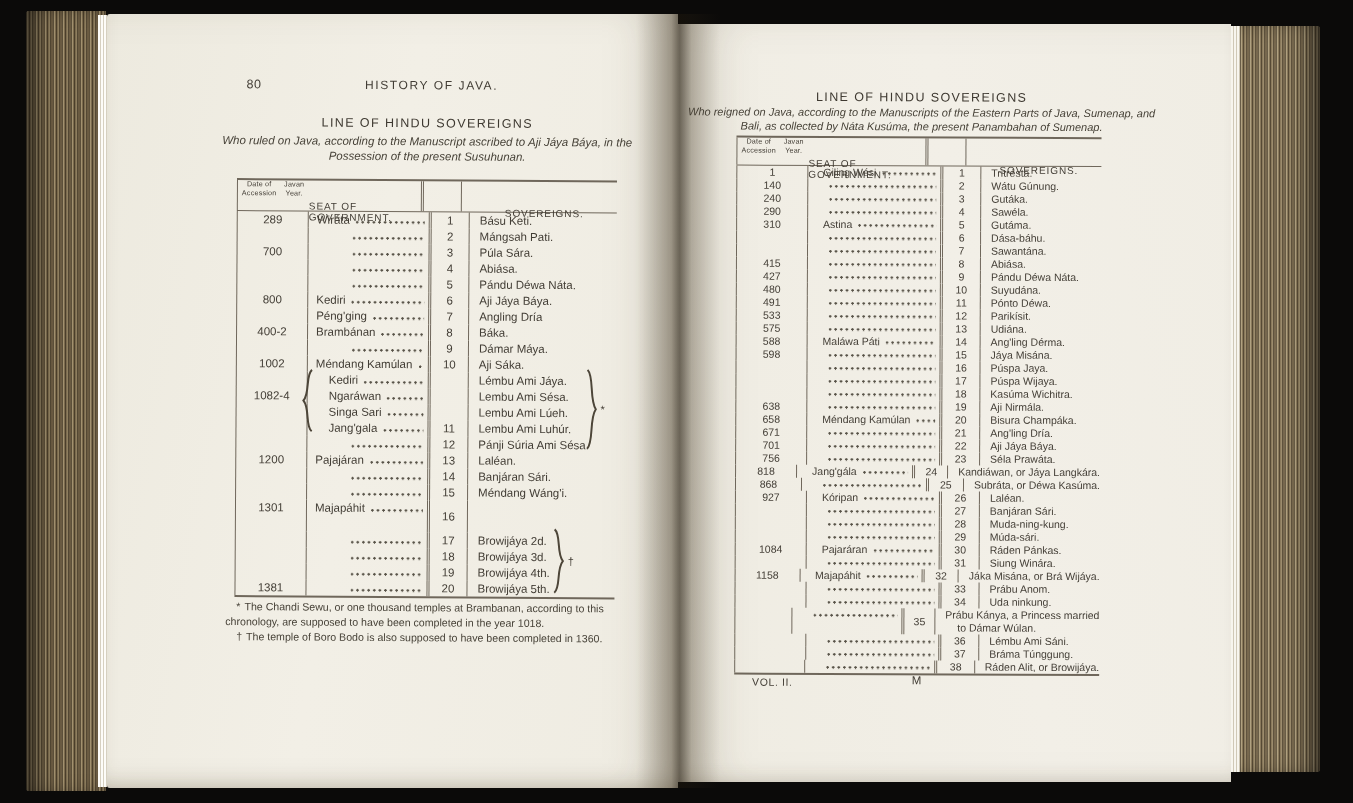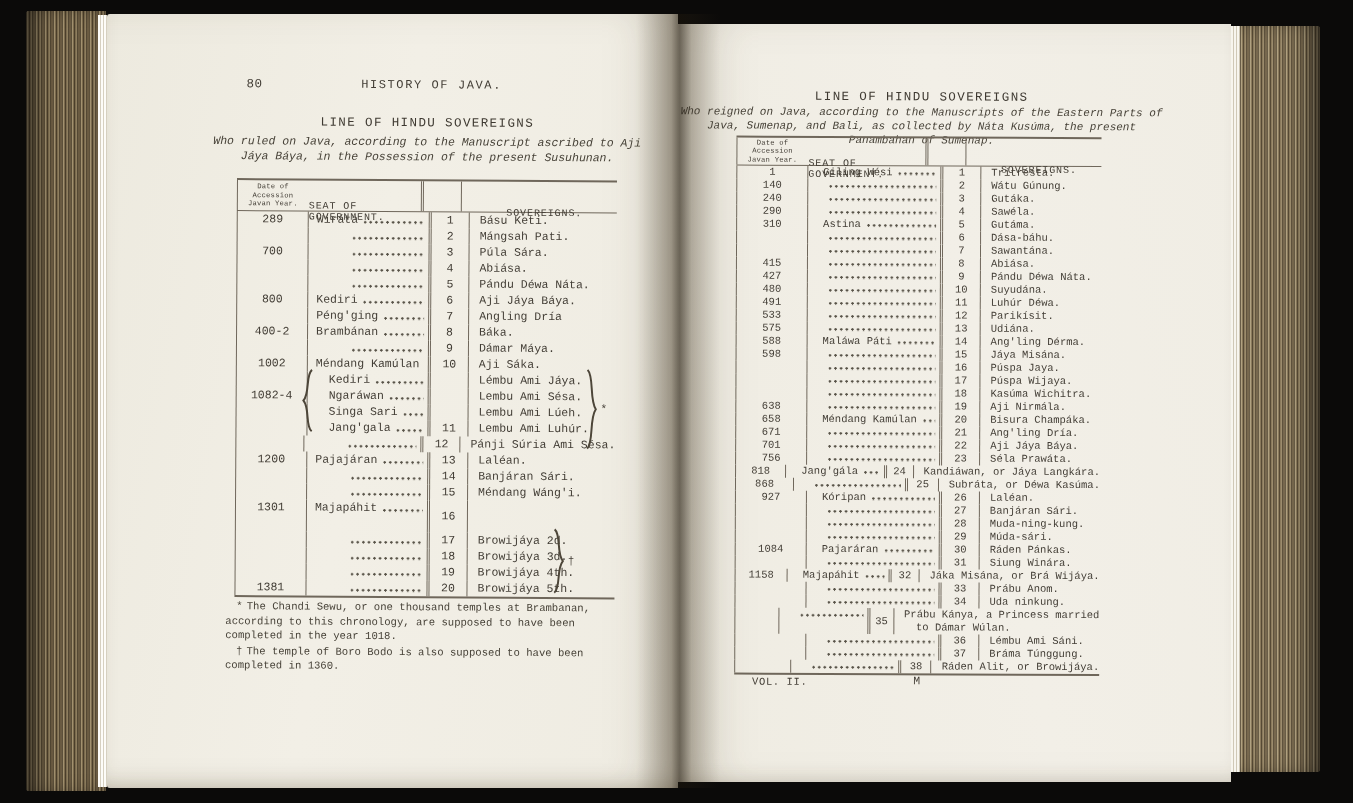--- a/index.html
+++ b/index.html
@@ -1,17 +1,17 @@
 <!DOCTYPE html>
 <html><head>
 <meta charset="utf-8">
 <style>
   html,body{margin:0;padding:0;background:#0b0a09;}
   .stage{position:relative;width:1353px;height:803px;background:#0b0a09;overflow:hidden;
-         font-family:Liberation Mono, monospace;color:#423d35;}
+         font-family:Liberation Sans, sans-serif;color:#423d35;}
 
   
   .edge-left{position:absolute;left:26px;top:11px;width:80px;height:780px;border-radius:3px 0 0 3px;
     background:
       repeating-linear-gradient(90deg, rgba(35,26,14,.55) 0 1px, rgba(0,0,0,0) 1px 3px),
       repeating-linear-gradient(90deg, #a2916f 0 2px, #7b6b4e 2px 5px, #8f7f60 5px 7px, #6a5b42 7px 9px),
       #8a7a5c;
     box-shadow:inset 18px 0 22px -10px rgba(0,0,0,.65);}
   .fore-left{position:absolute;left:98px;top:15px;width:9px;height:772px;
     background:repeating-linear-gradient(90deg,#fdfcf8 0 2px,#d6d0c0 2px 3px);}
@@ -64,21 +64,21 @@
   .c-sov{flex:1;padding-left:10px;white-space:nowrap;}
   .sov-line{height:var(--rh);line-height:var(--rh);}
   .sov-line2{padding-left:12px;}
   .seat-txt{margin-right:4px;white-space:nowrap;}
   .braced .seat-txt{margin-left:13px;}
   .leader{flex:1;align-self:flex-end;height:3px;margin:0 4px 4px 2px;
     background-image:radial-gradient(circle at 1.4px 1.4px,#575247 1.05px,rgba(0,0,0,0) 1.45px);
     background-size:5.6px 3px;background-repeat:repeat-x;}
   .leader.ind{margin-left:32px;}
   .trow.tall .leader{margin-bottom:calc(var(--rh) + 4px);}
-  .th-year{font-size:7.2px;line-height:8.6px;display:flex;flex-direction:column;justify-content:center;letter-spacing:.2px;}
+  .th-year{font-size:7.2px;line-height:8.6px;display:flex;flex-direction:row;justify-content:center;letter-spacing:.2px;}
   .th-cap{font-size:10px;letter-spacing:.9px;display:flex;align-items:center;justify-content:center;margin-top:31px;}
 
   
   .vbrace{position:absolute;}
   .vbrace svg{display:block;width:100%;height:100%;}
   .brace-mark{position:absolute;font-size:11px;line-height:14px;}
 
   
   .footnotes{position:absolute;font-size:10.6px;line-height:14.6px;color:#474238;}
   .fn{margin:0 0 1px 0;text-indent:11px;}
@@ -518,21 +518,21 @@
               </div>
             </div>
             <div class="trow">
               <div class="c-year">491</div>
               <div class="c-seat">
                 <span class="seat-txt"></span>
                 <span class="leader"></span>
               </div>
               <div class="c-num">11</div>
               <div class="c-sov">
-                <div class="sov-line">Luhúr Déwa.</div>
+                <div class="sov-line">Pónto Déwa.</div>
               </div>
             </div>
             <div class="trow">
               <div class="c-year">533</div>
               <div class="c-seat">
                 <span class="seat-txt"></span>
                 <span class="leader"></span>
               </div>
               <div class="c-num">12</div>
               <div class="c-sov">

